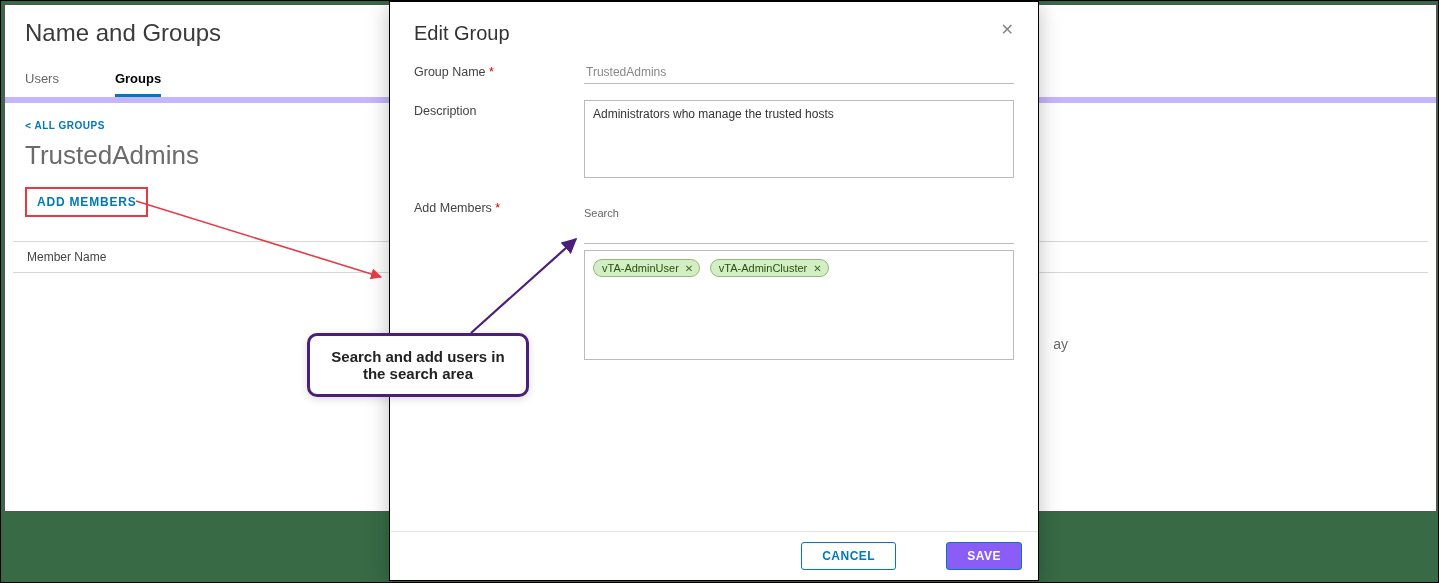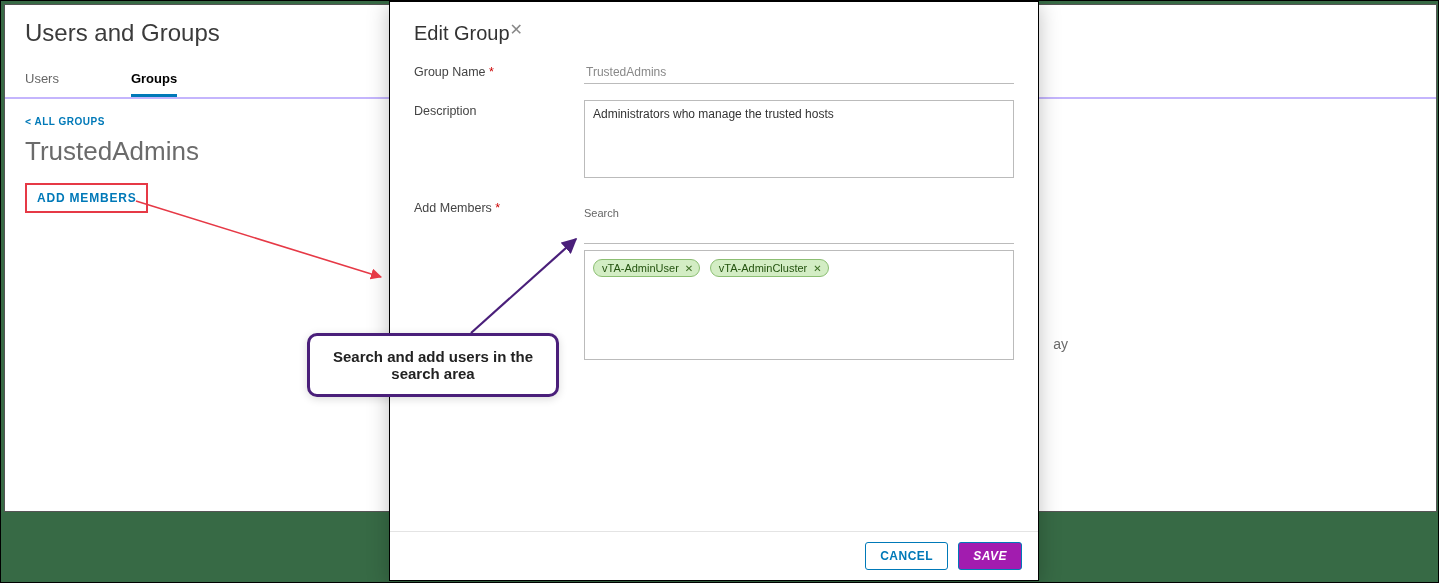--- a/index.html
+++ b/index.html
@@ -2,80 +2,81 @@
 <html><head>
 <meta charset="utf-8">
 <style>
   html,body{margin:0;padding:0;font-family:"Segoe UI",Arial,Helvetica,sans-serif;font-size:13px;color:#333;}
   *{box-sizing:border-box;}
   .stage{position:relative;width:1439px;height:583px;background:#376a45;overflow:hidden;border:1px solid #000;}
   
   .bgwin{position:absolute;left:3px;top:3px;width:1433px;height:508px;background:#fff;border:1px solid #555;}
   .bgwin .top{padding:14px 20px 4px 20px;}
   .bgwin h1{font-size:24px;font-weight:300;color:#3b3b3b;margin:0 0 14px 0;}
-  .tabs{display:flex;gap:24px;border-bottom:2px solid #c4b5fd;padding:0 20px;}
+  .tabs{display:flex;gap:8px;border-bottom:6px solid #c4b5fd;padding:0 20px;}
   .tab{padding:6px 0 8px 0;color:#666;cursor:pointer;}
   .tab.active{color:#000000;border-bottom:3px solid #0079b8;font-weight:600;margin-left:48px;}
   .bread{padding:14px 20px 4px 20px;}
   .bread a{color:#0079b8;font-size:10px;letter-spacing:.5px;text-decoration:none;font-weight:600;}
   .bread .chev{font-family:monospace;}
   .grpname{font-size:26px;font-weight:300;color:#6b6b6b;padding:4px 20px 10px 20px;}
   .addbtn-wrap{padding:6px 20px 24px 20px;}
   .addbtn{display:inline-block;color:#0079b8;font-size:12px;font-weight:700;letter-spacing:.8px;padding:6px 10px;}
   .redbox{border:2px solid #e63946;}
   .tablehdr{margin:0 8px;border:1px solid #d7d7d7;border-left:none;border-right:none;padding:8px 14px;font-size:12px;color:#444;}
   .ghost{position:absolute;right:370px;top:335px;color:#6b6b6b;font-size:14px;}
   
   .modal{position:absolute;left:388px;top:0;width:650px;height:580px;background:#fff;border:1px solid #000;box-shadow:0 4px 20px rgba(0,0,0,.25);}
-  .modal .hdr{padding:20px 24px 8px 24px;display:flex;align-items:flex-start;}
+  .modal .hdr{padding:20px 24px 8px 24px;display:flex;justify-content:space-between;align-items:flex-start;}
   .modal .hdr h2{font-size:20px;font-weight:400;color:#333;margin:0;}
   .closex{color:#888;cursor:pointer;font-size:16px;line-height:1;}
   .form{padding:8px 24px;}
   .row{display:flex;align-items:flex-start;margin-bottom:16px;}
   .lbl{width:170px;font-size:12.5px;color:#444;padding-top:4px;}
   .req{color:#c00;}
   .fld{flex:1;}
   .ro-input{background:transparent;border:none;border-bottom:1px solid #bbb;width:100%;font-size:12px;color:#888;padding:4px 2px;}
   .textarea{width:100%;height:78px;border:1px solid #bbb;font-size:12px;color:#333;padding:6px 8px;resize:none;font-family:inherit;}
   .select{width:100%;border:none;border-bottom:1px solid #bbb;font-size:12px;color:#333;padding:4px 2px;position:relative;cursor:pointer;}
   .select .chev{position:absolute;right:4px;top:4px;color:#888;font-size:10px;}
   .search{margin-top:10px;}
   .search-lbl{font-size:11px;color:#666;margin-bottom:2px;}
   .search-input{width:100%;border:none;border-bottom:1px solid #bbb;font-size:12px;color:#333;padding:4px 2px;}
   .chipbox{margin-top:6px;width:100%;height:110px;border:1px solid #bbb;padding:8px;}
   .chip{display:inline-flex;align-items:center;background:#d3edc4;border:1px solid #8cbf73;border-radius:10px;font-size:11px;color:#24530f;padding:2px 6px 2px 8px;margin-right:6px;margin-bottom:4px;}
   .chip .x{margin-left:6px;cursor:pointer;font-size:10px;color:#3a6b22;}
   .footer{position:absolute;bottom:0;left:0;right:0;border-top:1px solid #e4e4e4;padding:10px 16px;display:flex;justify-content:flex-end;gap:10px;}
-  .btn{font-size:12px;font-weight:600;letter-spacing:.5px;padding:6px 14px;border-radius:3px;cursor:pointer;}
+  .btn{font-size:12px;font-weight:600;letter-spacing:.5px;padding:6px 20px;border-radius:3px;cursor:pointer;margin-left:40px;}
   .btn-outline{border:1px solid #0079b8;color:#0079b8;background:#fff;}
-  .btn-solid{border:1px solid #0079b8;color:#fff;background:#a21caf;font-style:italic;}
+  .btn-solid{border:1px solid #0079b8;color:#fff;background:#8b5cf6;}
   
-  .callout{position:absolute;left:306px;top:332px;width:252px;background:#fff;border:3px solid #4a1f7a;border-radius:10px;padding:12px 14px;text-align:center;font-size:15px;font-weight:600;color:#222;box-shadow:0 2px 8px rgba(0,0,0,.15);}
+  .callout{position:absolute;left:306px;top:332px;width:222px;background:#fff;border:3px solid #4a1f7a;border-radius:10px;padding:12px 14px;text-align:center;font-size:15px;font-weight:600;color:#222;box-shadow:0 2px 8px rgba(0,0,0,.15);}
   svg.anno{position:absolute;left:0;top:0;pointer-events:none;}
 </style>
 </head>
 <body>
 
 <div class="stage">
 
   <div class="bgwin">
     <div class="top">
-      <h1>Users and Groups</h1>
+      <h1>Name and Groups</h1>
     </div>
     <div class="tabs">
       <div class="tab">Users</div>
       <div class="tab active">Groups</div>
     </div>
     <div class="bread">
       <a href="#"><span class="chev">&lt;</span> <span>ALL GROUPS</span></a>
     </div>
     <div class="grpname">TrustedAdmins</div>
     <div class="addbtn-wrap">
       <span class="addbtn redbox">ADD MEMBERS</span>
     </div>
+    <div class="tablehdr">Member Name</div>
   </div>
 
   <div class="ghost">ay</div>
 
   <div class="modal">
     <div class="hdr">
       <h2>Edit Group</h2>
       <span class="closex">✕</span>
     </div>
     <div class="form">

